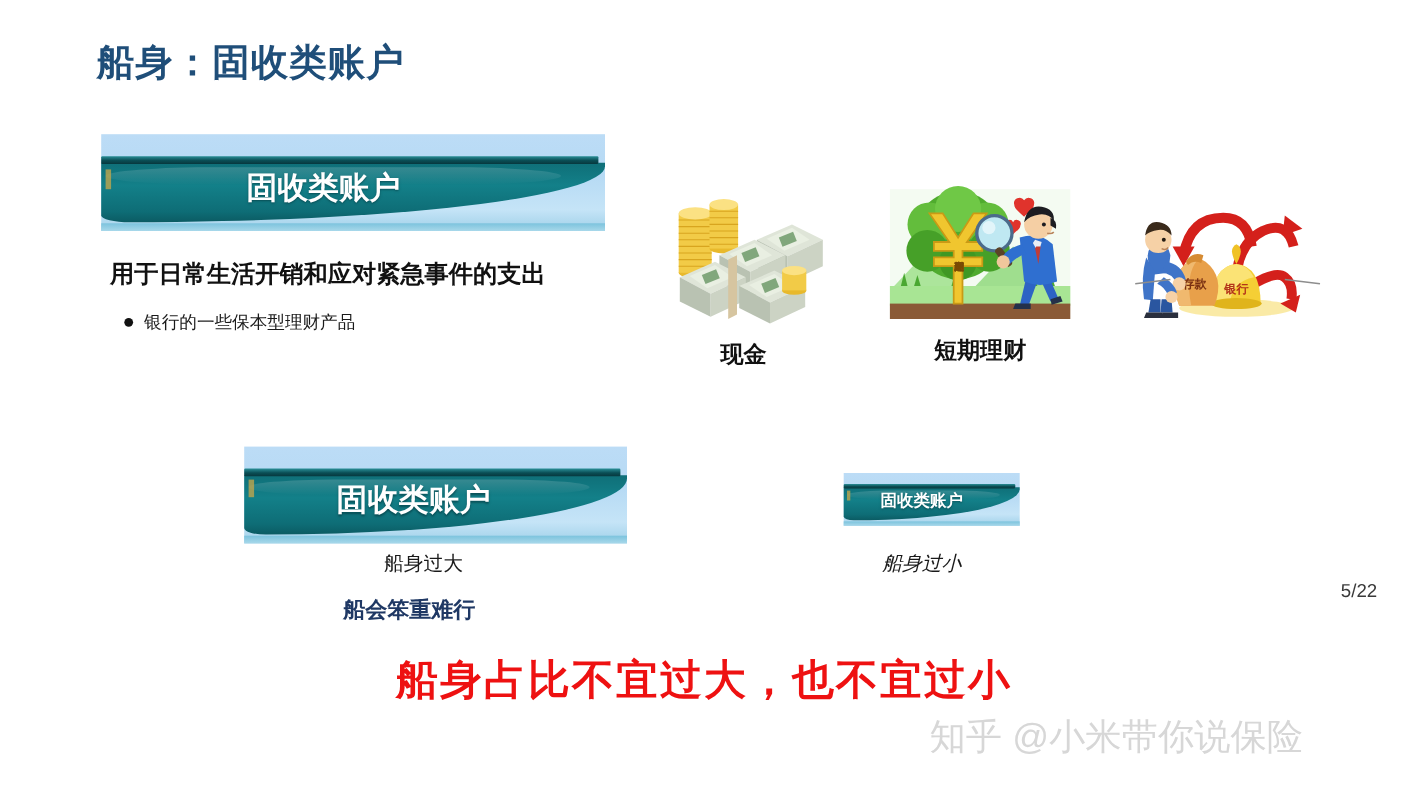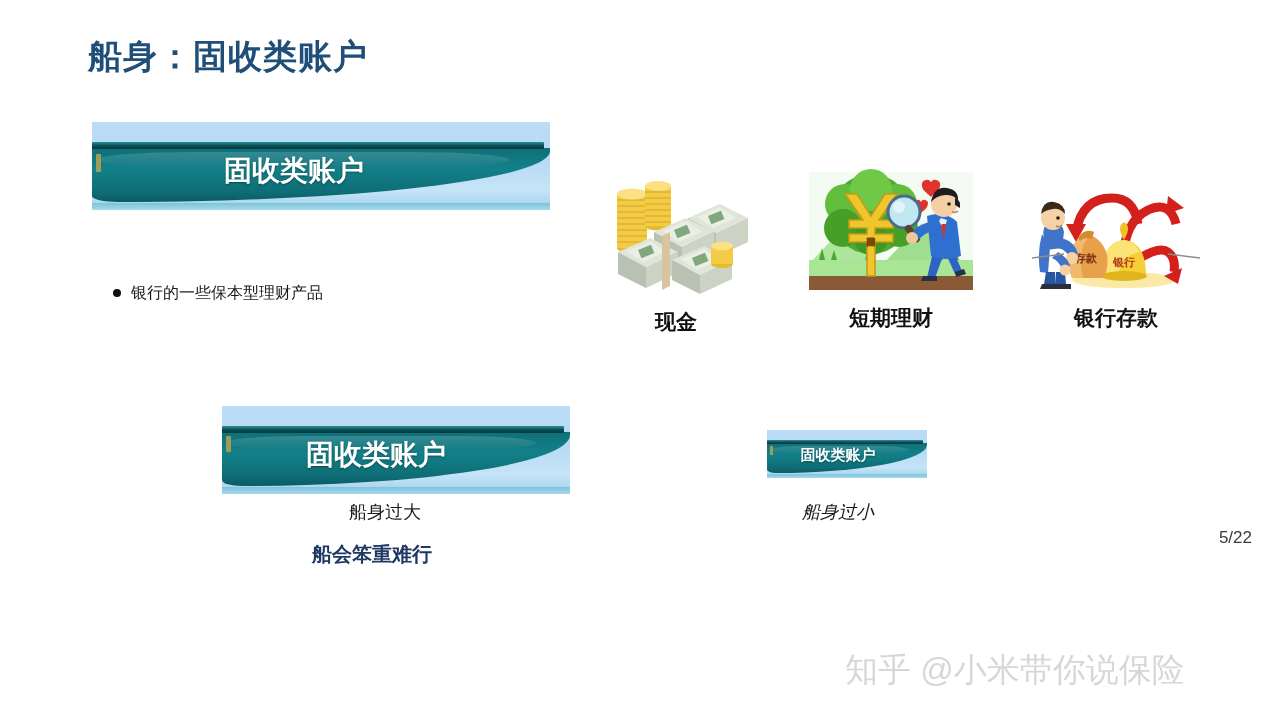--- a/index.html
+++ b/index.html
@@ -145,20 +145,21 @@
   <div class="boat" id="boat-main">
     <div class="sky"></div>
     <div class="hull"></div>
     <div class="deck"></div>
     <div class="sheen"></div>
     <div class="bowtip"></div>
     <div class="waterline"></div>
     <div class="boat-label">固收类账户</div>
   </div>
 
+  <div class="lead">用于日常生活开销和应对紧急事件的支出</div>
   <ul class="bullets">
     <li>银行的一些保本型理财产品</li>
   </ul>
 
   <div class="pic-card" id="pic-fund">
     <div class="pic">
       <svg viewBox="0 0 172 128" width="172" height="128" aria-hidden="true">
 
         <rect x="0" y="0" width="172" height="128" fill="#ffffff"></rect>
         <rect x="4" y="4" width="164" height="118" fill="#f4fbf2"></rect>
@@ -345,21 +346,20 @@
           <path d="M32 58 q14 2 18 16 l-8 4 q-5 -10 -14 -10z" fill="#3f74c8"></path>
           <circle cx="44" cy="78" r="6" fill="#f6d1a6"></circle>
           <path d="M30 72 q10 6 12 14 l-8 3 q-3 -8 -10 -11z" fill="#3f74c8"></path>
           <circle cx="37" cy="90" r="5.5" fill="#f6d1a6"></circle>
         </g>
 
         <line x1="4" y1="78" x2="36" y2="74" stroke="#8d8d8d" stroke-width="1.4"></line>
         <line x1="140" y1="74" x2="172" y2="78" stroke="#8d8d8d" stroke-width="1.4"></line>
       </svg>
     </div>
-    <div class="cap">银行存款</div>
   </div>
 
   <div class="boat" id="boat-big">
     <div class="sky"></div>
     <div class="hull"></div>
     <div class="deck"></div>
     <div class="sheen"></div>
     <div class="bowtip"></div>
     <div class="waterline"></div>
     <div class="boat-label">固收类账户</div>
@@ -371,17 +371,18 @@
     <div class="sky"></div>
     <div class="hull"></div>
     <div class="deck"></div>
     <div class="sheen"></div>
     <div class="bowtip"></div>
     <div class="waterline"></div>
     <div class="boat-label">固收类账户</div>
   </div>
   <div class="sub-note" id="note-small">船身过小</div>
 
+  <div class="headline">船身占比不宜过大，也不宜过小</div>
 
   <div class="watermark">知乎 @小米带你说保险</div>
   <div class="page-no">5/22</div>
 
 </div>
 
 </body></html>

